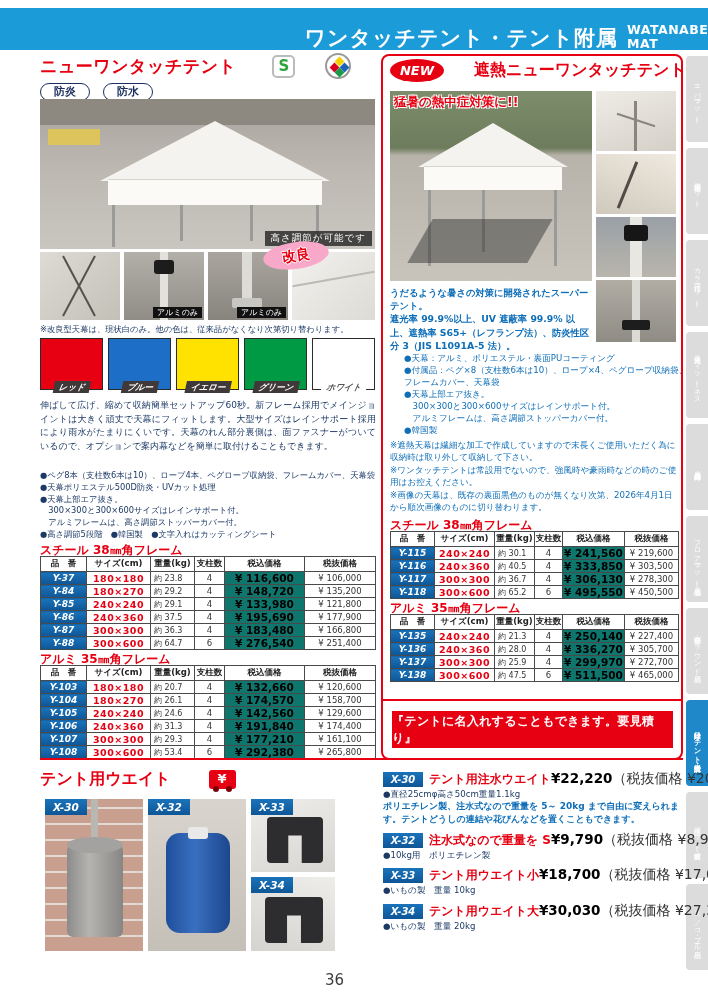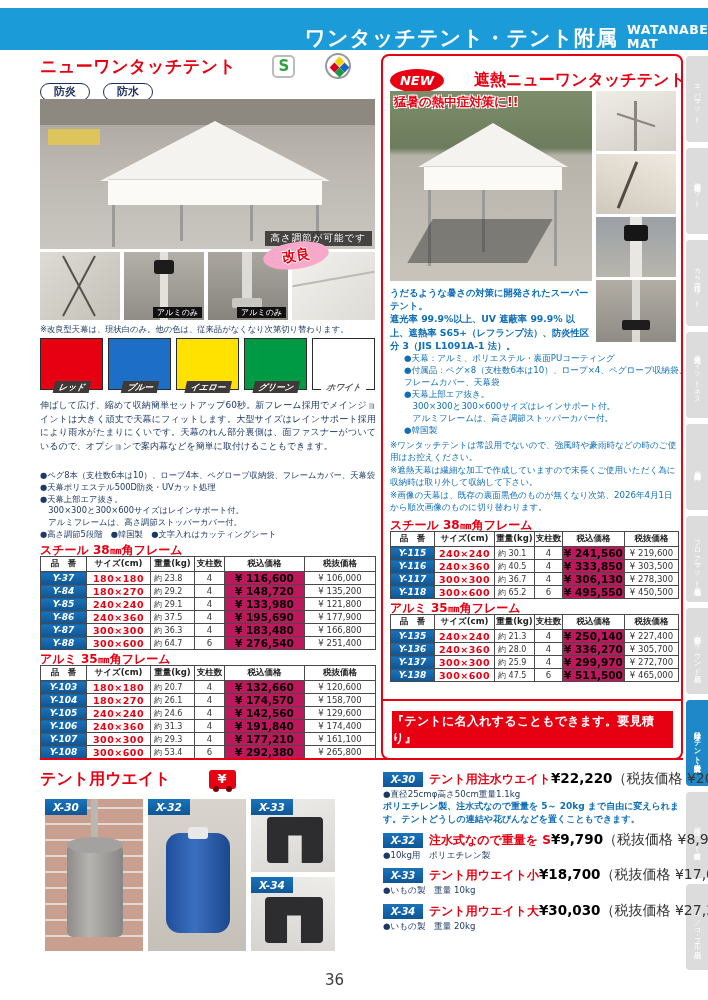--- a/index.html
+++ b/index.html
@@ -47,21 +47,21 @@
   .swatch-label { position:absolute; left:50%; bottom:1px; transform:translateX(-50%) skewX(-12deg);
     font-size:8.5px; font-weight:bold; font-style:italic; padding:0 5px; white-space:nowrap; line-height:12px; }
 
   
   .ptable { border-collapse:collapse; table-layout:fixed; width:100%; background:#fff; }
   .ptable th { border:1px solid #4a4a4a; font-size:8.5px; font-weight:bold; color:#222; padding:1px 0; background:#fff; }
   .ptable td { border:1px solid #4a4a4a; font-size:8.5px; color:#333; text-align:center; height:13px; padding:0 1px; }
   .ptable td.c-no { background:linear-gradient(180deg,#1a73bb,#0e5696); color:#fff; font-weight:bold; font-style:italic; font-size:9px; }
   .ptable td.c-size { color:#e60012; font-weight:bold; font-size:9.5px; letter-spacing:0.5px; }
   .ptable td.c-wt { font-size:8px; text-align:left; padding-left:3px; }
-  .ptable td.c-tax { background:#be185d; color:#000; font-weight:bold; font-size:10.5px;margin-top:36px; }
+  .ptable td.c-tax { background:#0f766e; color:#000; font-weight:bold; font-size:10.5px;margin-top:36px; }
   .ptable td.c-notax { font-size:8.5px; }
 
   
   .rbox { position:absolute; left:381px; top:54px; width:302px; height:706px; border:2px solid #e60012; border-radius:8px; background:#fff; }
   .new-oval { display:inline-flex; align-items:center; justify-content:center; width:54px; height:23px; border-radius:50%;
     background:#e60012; color:#fff; font-weight:bold; font-style:italic; font-size:13px; margin-right:6px; }
   .mousho { position:absolute; left:394px; top:94px; color:#e60012; font-weight:bold; font-size:12.5px;
     text-shadow:-1px -1px 0 #fff,1px -1px 0 #fff,-1px 1px 0 #fff,1px 1px 0 #fff; z-index:3; }
   .inner-rule { position:absolute; left:383px; top:699px; width:298px; height:2px; background:#e60012; }
   .name-banner { position:absolute; left:392px; top:711px; width:281px; height:37px; background:#e60012;
@@ -390,21 +390,21 @@
         <td>6</td>
         <td class="c-tax">¥ 292,380</td>
         <td class="c-notax">¥ 265,800</td>
       </tr>
       </tbody>
   </table>
 </div>
 
 <div class="rbox"></div>
 
-<div class="abs" style="left:390px; top:69px; display:flex; align-items:center;">
+<div class="abs" style="left:390px; top:59px; display:flex; align-items:center;">
   <span class="new-oval">NEW</span>
   <span class="red-title" style="font-size:16px;">遮熱ニューワンタッチテント</span>
 </div>
 
 <div class="mousho">猛暑の熱中症対策に!!</div>
 
 <div class="ph" style="left:390px; top:91px; width:202px; height:190px; background:linear-gradient(180deg,#7d8c6a 0%,#6d7c5c 30%,#b8b3aa 34%,#c8c4bc 100%);">
   <div class="tent-roof" style="left:28px; top:32px; width:150px; height:44px;"></div>
   <div class="tent-valance" style="left:34px; top:75px; width:138px; height:24px;"></div>
   <div class="tent-leg" style="left:38px; top:99px; height:76px;"></div>
@@ -423,36 +423,36 @@
 <div class="ph" style="left:596px; top:217px; width:80px; height:60px; background:linear-gradient(180deg,#9aa0a6,#b9b5ad);">
   <div style="position:absolute; left:34px; top:0; width:12px; height:60px; background:#e9e7e2;"></div>
   <div style="position:absolute; left:28px; top:8px; width:24px; height:16px; background:#161616; border-radius:3px;"></div>
 </div>
 <div class="ph" style="left:596px; top:280px; width:80px; height:62px; background:linear-gradient(180deg,#b1ada5,#8f8c85);">
   <div style="position:absolute; left:36px; top:0; width:8px; height:62px; background:#dcdad5;"></div>
   <div style="position:absolute; left:26px; top:40px; width:28px; height:10px; background:#1d1d1d; border-radius:2px;"></div>
 </div>
 
 <div class="abs body-blue" style="left:390px; top:286px; width:202px; font-size:9.3px; font-weight:bold; line-height:1.42; white-space:pre-line;">うだるような暑さの対策に開発されたスーパーテント。
-遮光率 99.9%以上、UV 遮蔽率 99.9% 以上、遮熱率 S65+（レフランプ法）、防炎性区分 3（JIS L1091A-1 法）。</div>
+遮光率 99.9%以上、UV 遮蔽率 99.9% 以上、遮熱率 S65+（レフランプ法）、防炎性区分 3（JIS L1091A-5 法）。</div>
 
 <div class="abs body-blue" style="left:404px; top:352px; width:288px; font-size:8.6px; line-height:1.4;">
 
 <div>●天幕：アルミ、ポリエステル・裏面PUコーティング</div>
     <div>●付属品：ペグ×8（支柱数6本は10）、ロープ×4、ペグロープ収納袋、フレームカバー、天幕袋</div>
     <div>●天幕上部エア抜き。</div>
     <div>　300×300と300×600サイズはレインサポート付。</div>
     <div>　アルミフレームは、高さ調節ストッパーカバー付。</div>
     <div>●韓国製</div>
   </div>
 
 <div class="abs body-blue" style="left:390px; top:440px; width:288px; font-size:8.6px; line-height:1.35;">
 
-<div style="margin-bottom:2px;">※ワンタッチテントは常設用でないので、強風時や豪雨時などの時のご使用はお控えください。</div>
-    <div style="margin-bottom:2px;">※遮熱天幕は繊細な加工で作成していますので末長くご使用いただく為に収納時は取り外して収納して下さい。</div>
+<div style="margin-bottom:2px;">※遮熱天幕は繊細な加工で作成していますので末長くご使用いただく為に収納時は取り外して収納して下さい。</div>
+    <div style="margin-bottom:2px;">※ワンタッチテントは常設用でないので、強風時や豪雨時などの時のご使用はお控えください。</div>
     <div style="margin-bottom:2px;">※画像の天幕は、既存の裏面黒色のものが無くなり次第、2026年4月1日から順次画像のものに切り替わります。</div>
   </div>
 
 <div class="abs red-title" style="left:390px; top:517px; font-size:12px;">スチール 38㎜角フレーム</div>
 <div class="abs" style="left:390px; top:531px; width:288px;">
   <table class="ptable">
     <colgroup>
         <col style="width:44px">
         <col style="width:60px">
         <col style="width:40px">

